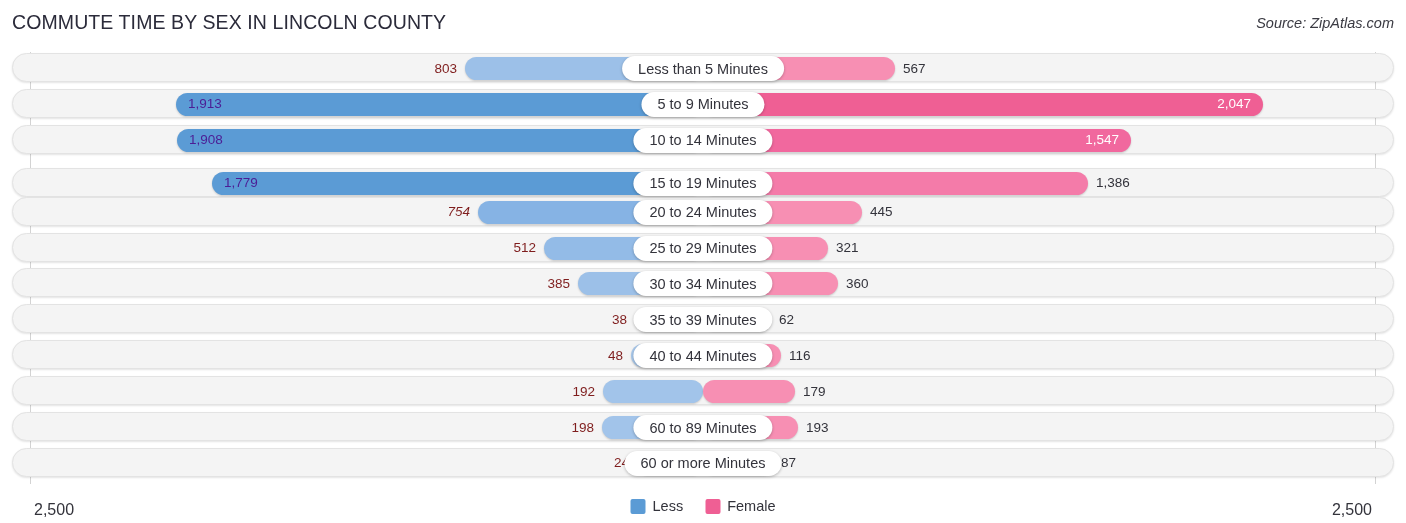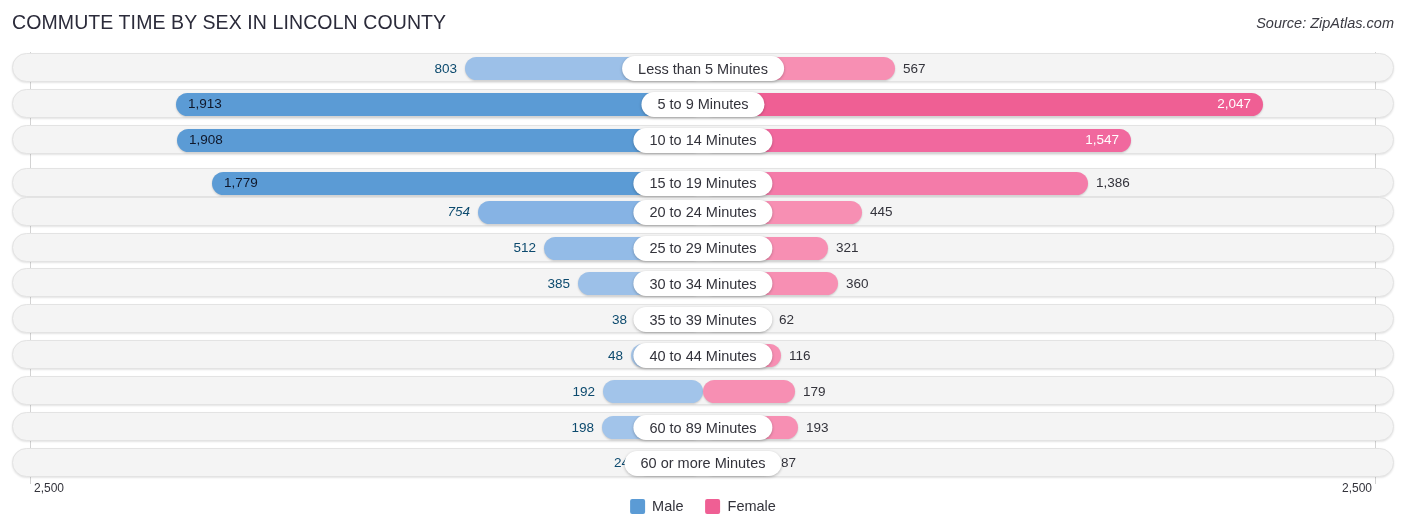--- a/index.html
+++ b/index.html
@@ -80,24 +80,24 @@
 
   .bar-val {
     position: absolute;
     top: 50%;
     transform: translateY(-50%);
     font-size: 13.5px;
     white-space: nowrap;
     line-height: 1;
   }
   
-  .bar.male   .bar-val.inside  { left: 12px;  color: #0f172a; }
+  .bar.male   .bar-val.inside  { left: 12px;  color: #4c1d95; }
   .bar.female .bar-val.inside  { right: 12px; color: #ffffff; }
   
-  .bar.male   .bar-val.outside { right: 100%; margin-right: 8px; color: #0c4a6e; }
+  .bar.male   .bar-val.outside { right: 100%; margin-right: 8px; color: #7f1d1d; }
   .bar.female .bar-val.outside { left: 100%;  margin-left: 8px;  color: #33333b; }
 
   
   .cat-pill {
     position: absolute;
     left: 50%;
     top: 2px;
     transform: translateX(-50%);
     height: 25px;
     padding: 0 16px;
@@ -109,22 +109,22 @@
     justify-content: center;
     font-size: 14.5px;
     color: #33333b;
     white-space: nowrap;
     z-index: 4;
   }
 
   
   .axis-label {
     position: absolute;
-    bottom: 28px;
-    font-size: 12px;
+    bottom: 4px;
+    font-size: 16px;
     color: #33333b;
     white-space: nowrap;
     margin-top: 36px;
   }
   .axis-label.left  { left: 34px; }
   .axis-label.right { right: 34px; }
 
   .legend {
     position: absolute;
     left: 50%;
@@ -293,21 +293,21 @@
         </div>
       </div>
   </div>
 
   <div class="axis-label left">2,500</div>
   <div class="axis-label right">2,500</div>
 
   <div class="legend">
     <div class="legend-item">
       <span class="legend-swatch" style="background: rgb(91, 155, 213);"></span>
-      <span>Male</span>
+      <span>Less</span>
     </div>
     <div class="legend-item">
       <span class="legend-swatch" style="background: rgb(239, 95, 148);"></span>
       <span>Female</span>
     </div>
   </div>
 
 </div>
 
 </body></html>

